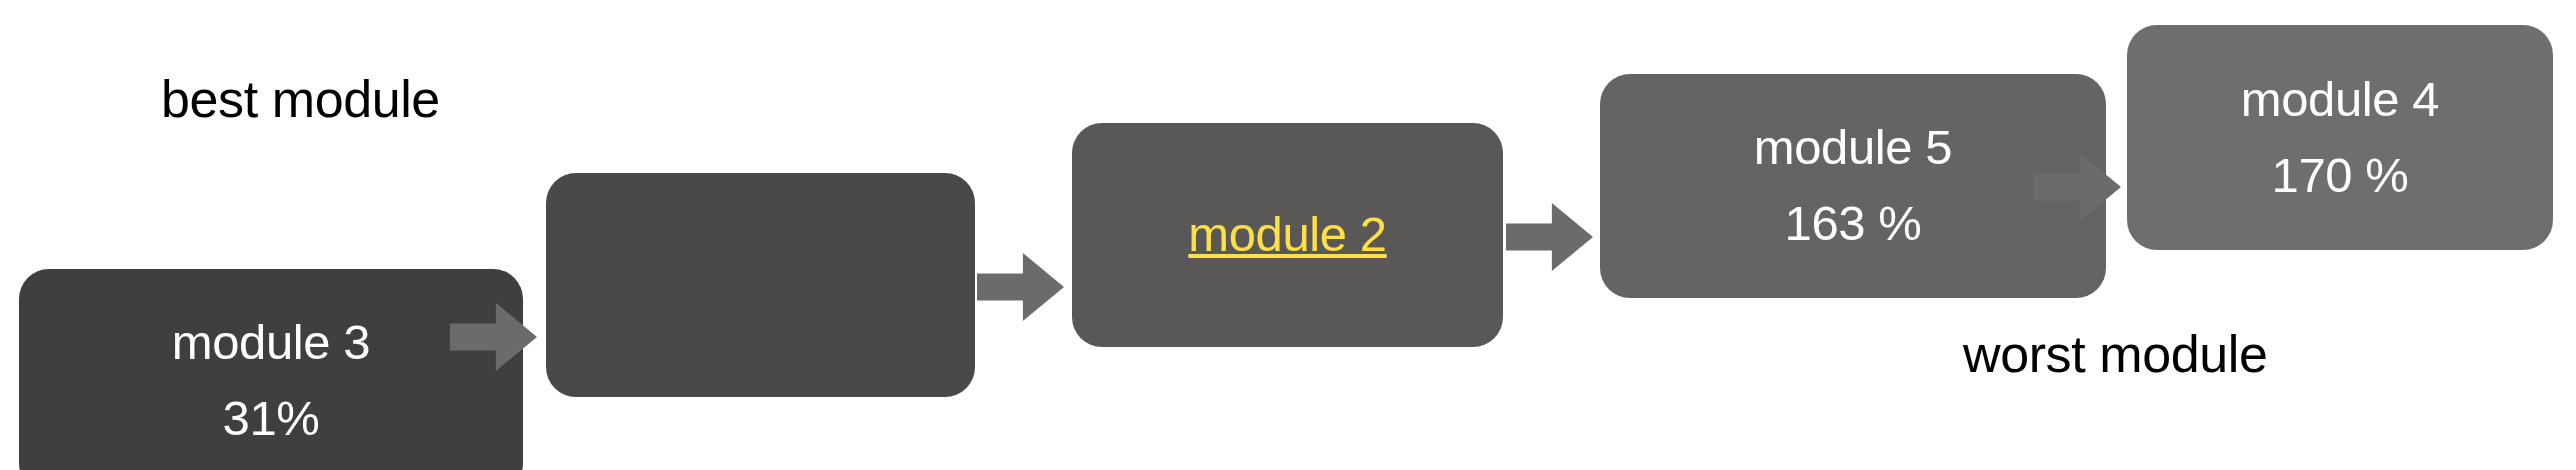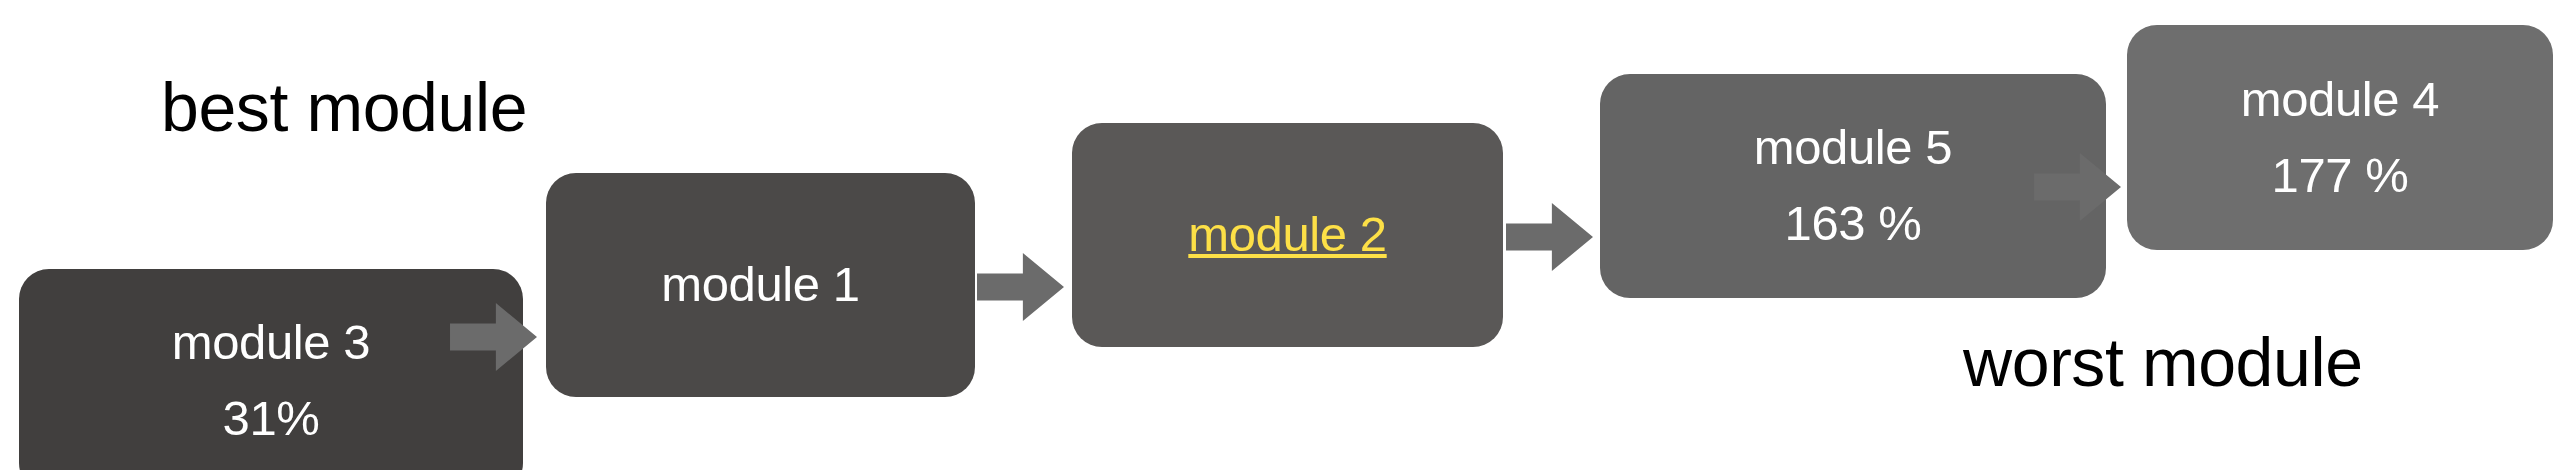--- a/index.html
+++ b/index.html
@@ -62,21 +62,21 @@
   #arrow-0 { left: 450px;  top: 303px; }
   #arrow-1 { left: 977px; top: 253px; }
   #arrow-2 { left: 1506px; top: 203px; }
   #arrow-3 { left: 2034px; top: 153px; }
 
   
   .caption {
     position: absolute;
     color: #000000;
     font-family: "Liberation Sans", sans-serif;
-    font-size: 68px;
+    font-size: 52px;
     font-weight: 400;
     letter-spacing: -0.4px;
     white-space: nowrap;
     line-height: 1;
   }
   #caption-best  { left: 161px;  top: 73px; }
   #caption-worst { left: 1963px; top: 328px; }
 </style>
 </head>
 <body>
@@ -90,21 +90,20 @@
     <span class="module-value">31%</span>
   </div>
 
   <div class="arrow" id="arrow-0">
     <svg viewBox="0 0 110 86" xmlns="http://www.w3.org/2000/svg" aria-hidden="true">
       <polygon points="0,26 58,26 58,0 110,43 58,86 58,60 0,60" fill="#6b6b6b"></polygon>
     </svg>
   </div>
 
   <div class="module-box" id="box-1" style="background: rgb(75, 73, 72); color: rgb(255, 255, 255);">
-    <span class="module-title">module 1</span>
   </div>
 
   <div class="arrow" id="arrow-1">
     <svg viewBox="0 0 110 86" xmlns="http://www.w3.org/2000/svg" aria-hidden="true">
       <polygon points="0,26 58,26 58,0 110,43 58,86 58,60 0,60" fill="#6b6b6b"></polygon>
     </svg>
   </div>
 
   <div class="module-box" id="box-2" style="background: rgb(90, 88, 87); color: #fde047; text-decoration: underline;">
     <span class="module-title">module 2</span>
@@ -122,19 +121,19 @@
   </div>
 
   <div class="arrow" id="arrow-3">
     <svg viewBox="0 0 110 86" xmlns="http://www.w3.org/2000/svg" aria-hidden="true">
       <polygon points="0,26 58,26 58,0 110,43 58,86 58,60 0,60" fill="#6b6b6b"></polygon>
     </svg>
   </div>
 
   <div class="module-box" id="box-4" style="background: rgb(110, 110, 110); color: rgb(255, 255, 255);">
     <span class="module-title">module 4</span>
-    <span class="module-value">177 %</span>
+    <span class="module-value">170 %</span>
   </div>
 
   <div class="caption" id="caption-worst" style="color: rgb(0, 0, 0); text-align: right;">worst module</div>
 
 </div>
 
 
 </body></html>

